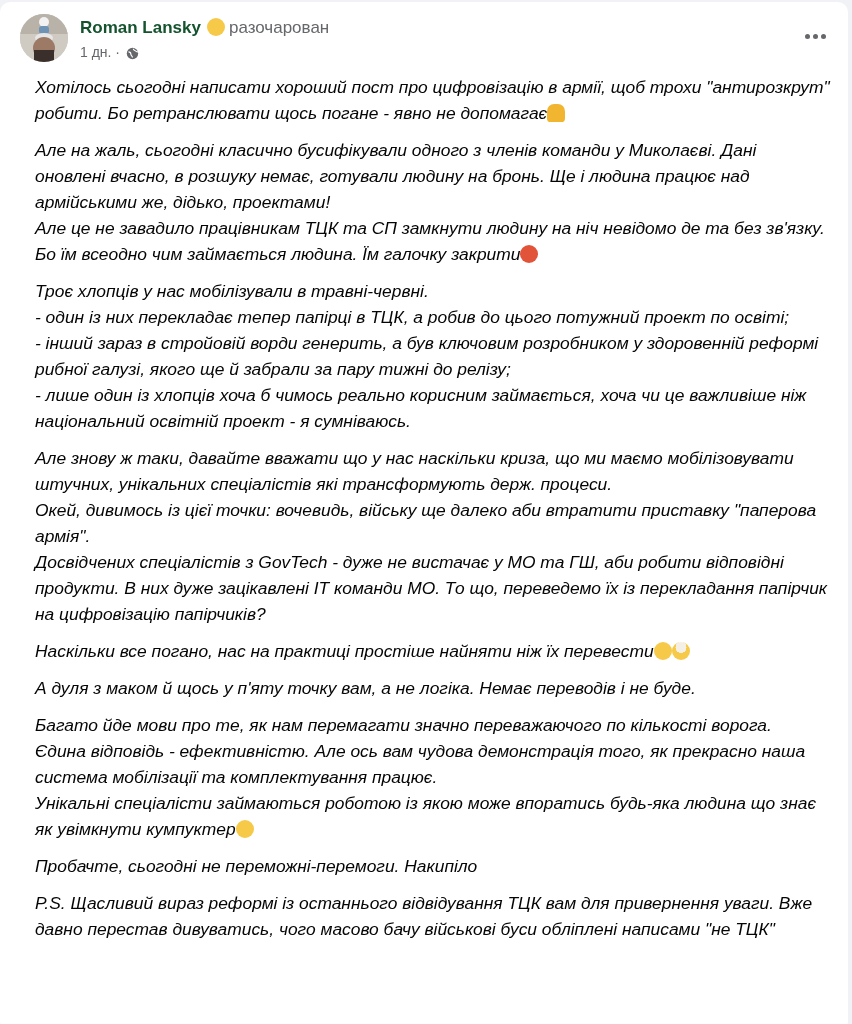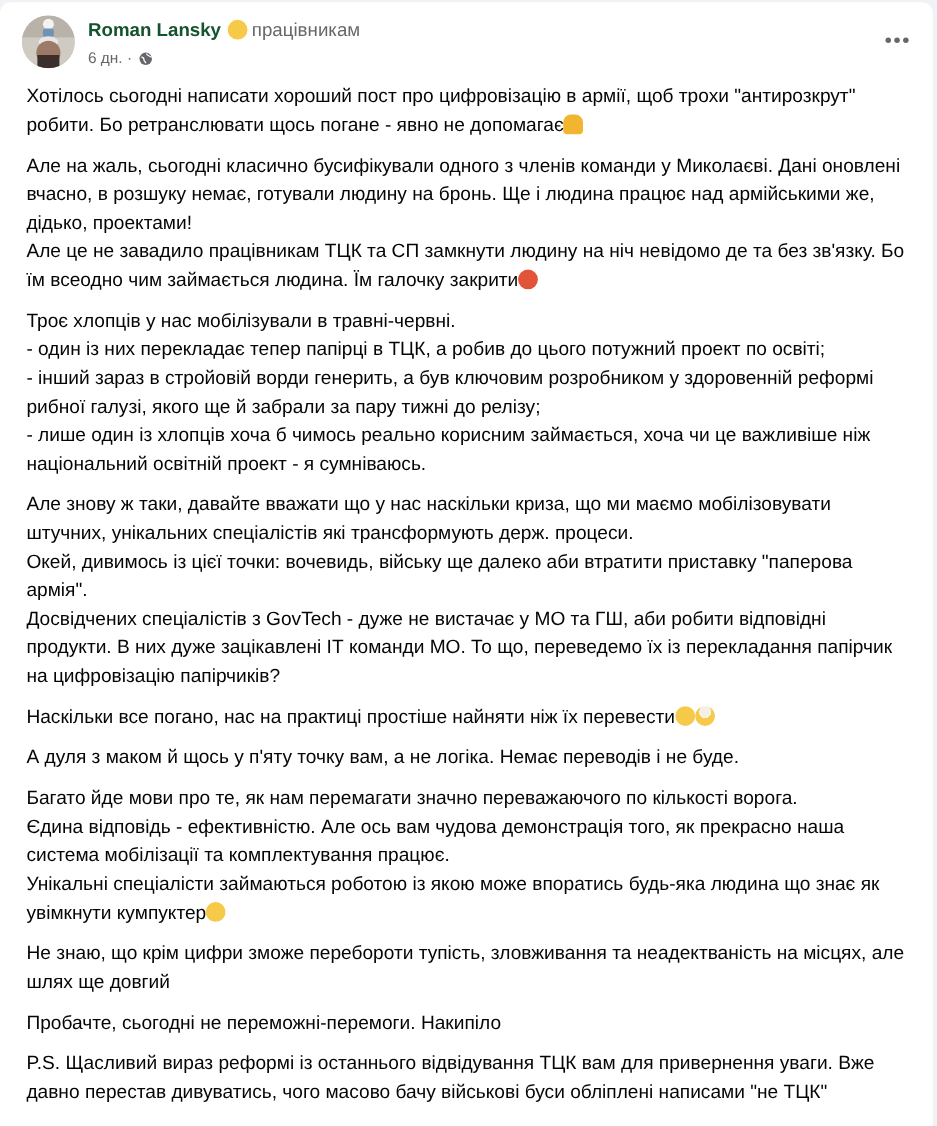--- a/index.html
+++ b/index.html
@@ -23,21 +23,21 @@
     background: #f7c948; vertical-align: -3px; margin: 0 4px 0 6px; position: relative; }
   .feeling-text { color: #65676b; font-size: 17px; }
   .meta-line { position: absolute; left: 60px; top: 30px; font-size: 14px; color: #65676b; white-space: nowrap; }
   .globe { display: inline-block; vertical-align: -3px; margin-left: 2px; }
   .more-btn { position: absolute; right: 0; top: 14px; width: 30px; height: 16px; display: flex; gap: 3px; align-items: center; justify-content: center; cursor: pointer; }
   .more-btn span { width: 5px; height: 5px; border-radius: 50%; background: #65676b; }
   .body-text {
     position: absolute; left: 20px; top: 72px; width: 810px;
     font-size: 17.4px; line-height: 26px; color: #050505;
   }
-  .para { margin: 0 0 11px 4px; white-space: pre-line; }
+  .para { margin: 0 0 11px 15px; white-space: pre-line; font-style: italic; }
   .emo { display: inline-block; width: 18px; height: 18px; border-radius: 50%; vertical-align: -3px; }
   .emo.shrug { background: #f2b530; border-radius: 40% 40% 20% 20%; }
   .emo.angry { background: #e2543a; }
   .emo.confused { background: #f7c948; }
   .emo.shock { background: radial-gradient(circle at 50% 30%, #f4f0e6 35%, #f7c948 36%); }
 </style>
 </head>
 <body>
 
 <div class="card">
@@ -47,24 +47,24 @@
         <rect width="48" height="48" fill="#cfcac2"></rect>
         <rect x="0" y="0" width="48" height="20" fill="#b8b2a8"></rect>
         <circle cx="24" cy="8" r="5" fill="#f2f2f2"></circle>
         <rect x="19" y="12" width="10" height="8" rx="3" fill="#6f93b5"></rect>
         <ellipse cx="24" cy="24" rx="9" ry="5" fill="#e7e7e7"></ellipse>
         <ellipse cx="24" cy="34" rx="11" ry="11" fill="#9c7a66"></ellipse>
         <rect x="14" y="36" width="20" height="12" fill="#3a2f2a"></rect>
       </svg>
     </div>
     <div class="author-line">
-      <span class="author-name">Roman Lansky</span><span class="feeling-emoji"></span><span class="feeling-text">працівникам</span>
+      <span class="author-name">Roman Lansky</span><span class="feeling-emoji"></span><span class="feeling-text">разочарован</span>
     </div>
     <div class="meta-line">
-      <span>6 дн.</span>
+      <span>1 дн.</span>
       <span>·</span>
       <span class="globe">
         <svg width="13" height="13" viewBox="0 0 16 16">
             <circle cx="8" cy="8" r="7" fill="#65676b"></circle>
             <path d="M3 6c2 0 3 1 3 3s2 2 2 4M9 2c0 2 2 2 3 3s2 1 3 1" stroke="#fff" stroke-width="1.4" fill="none"></path>
           </svg>
       </span>
     </div>
     <div class="more-btn">
       <span></span>
@@ -82,17 +82,16 @@
 - інший зараз в стройовій ворди генерить, а був ключовим розробником у здоровенній реформі рибної галузі, якого ще й забрали за пару тижні до релізу;
 - лише один із хлопців хоча б чимось реально корисним займається, хоча чи це важливіше ніж національний освітній проект - я сумніваюсь.</p>
     <p class="para">Але знову ж таки, давайте вважати що у нас наскільки криза, що ми маємо мобілізовувати штучних, унікальних спеціалістів які трансформують держ. процеси.
 Окей, дивимось із цієї точки: вочевидь, війську ще далеко аби втратити приставку "паперова армія".
 Досвідчених спеціалістів з GovTech - дуже не вистачає у МО та ГШ, аби робити відповідні продукти. В них дуже зацікавлені ІТ команди МО. То що, переведемо їх із перекладання папірчик на цифровізацію папірчиків?</p>
     <p class="para"><span>Наскільки все погано, нас на практиці простіше найняти ніж їх перевести</span><span class="emo confused"></span><span class="emo shock"></span></p>
     <p class="para">А дуля з маком й щось у п'яту точку вам, а не логіка. Немає переводів і не буде.</p>
     <p class="para"><span>Багато йде мови про те, як нам перемагати значно переважаючого по кількості ворога.
 Єдина відповідь - ефективністю. Але ось вам чудова демонстрація того, як прекрасно наша система мобілізації та комплектування працює.
 Унікальні спеціалісти займаються роботою із якою може впоратись будь-яка людина що знає як увімкнути кумпуктер</span><span class="emo confused"></span></p>
-    <p class="para">Не знаю, що крім цифри зможе перебороти тупість, зловживання та неадектваність на місцях, але шлях ще довгий</p>
     <p class="para">Пробачте, сьогодні не переможні-перемоги. Накипіло</p>
     <p class="para">P.S. Щасливий вираз реформі із останнього відвідування ТЦК вам для привернення уваги. Вже давно перестав дивуватись, чого масово бачу військові буси обліплені написами "не ТЦК"</p>
   </div>
 </div>
 
 </body></html>

